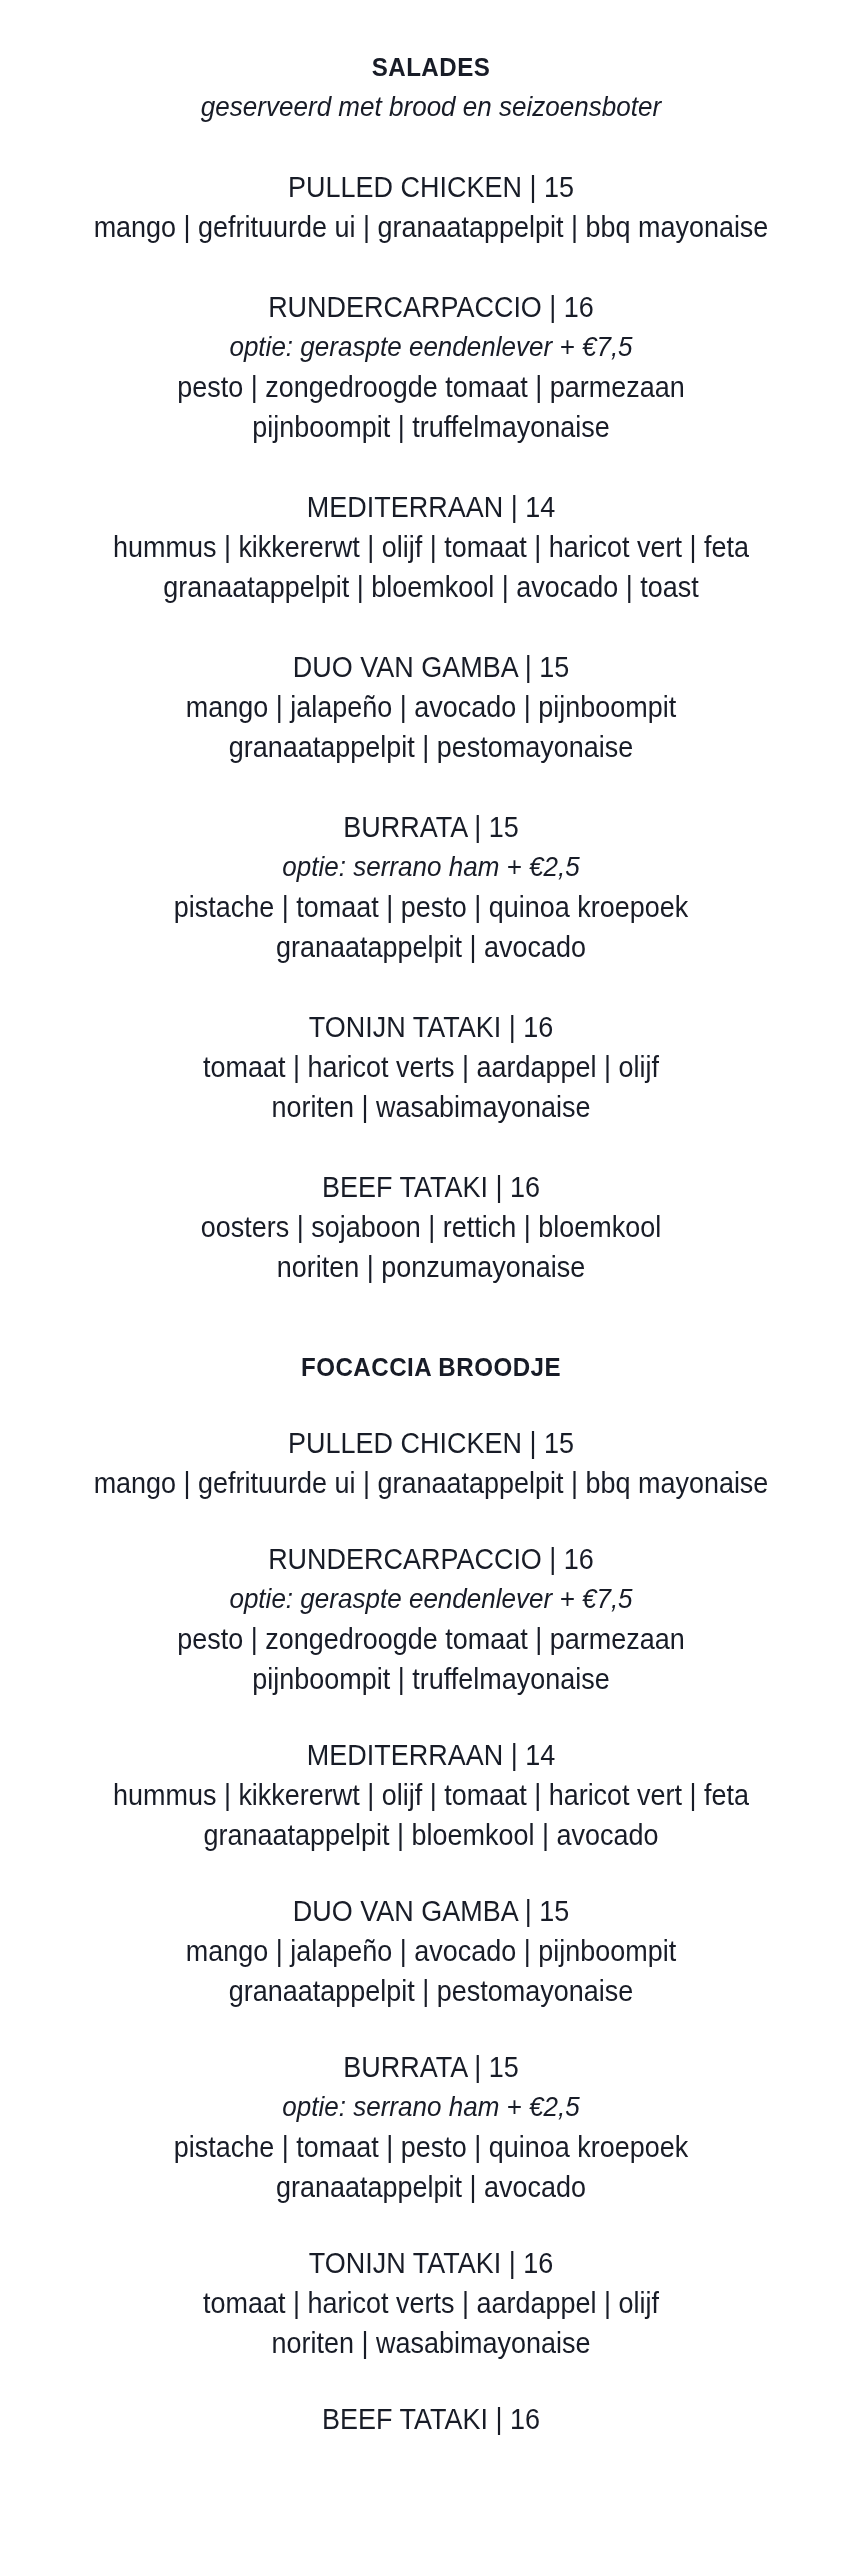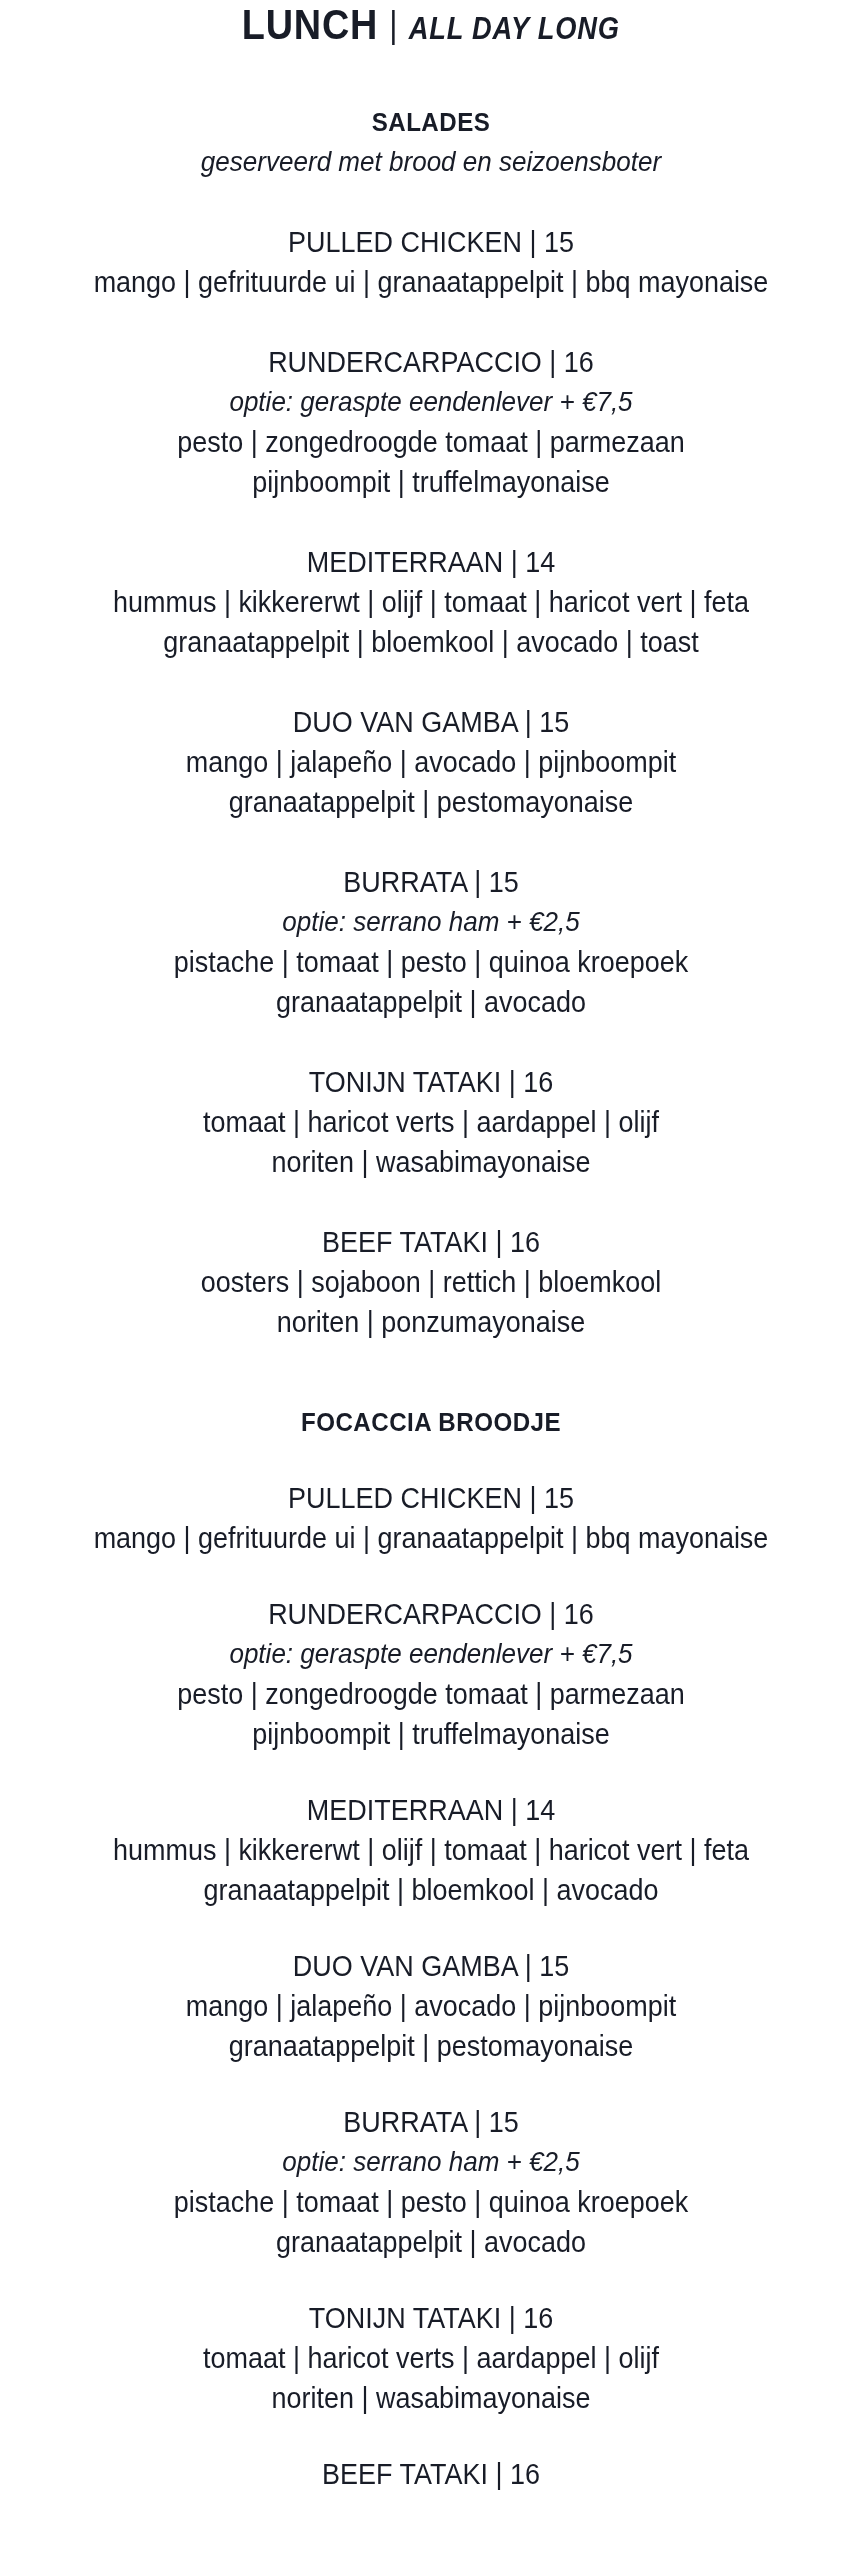--- a/index.html
+++ b/index.html
@@ -51,25 +51,20 @@
   .section-salades  .item { margin-top: 40px; }
   .section-salades  .item:first-of-type { margin-top: 76px; }
   .section-focaccia .item { margin-top: 36px; }
   .section-focaccia .item:first-of-type { margin-top: 45px; }
 </style>
 </head>
 <body>
 
 <div class="page pad">
 
-  <header class="menu-header">
-    <div class="hline">
-      <span class="t-title">LUNCH</span><span class="t-sep">|</span><span class="t-tag">ALL DAY LONG</span>
-    </div>
-  </header>
 
   <section class="section-salades">
     <div class="section-title">SALADES</div>
     <div class="section-note">geserveerd met brood en seizoensboter</div>
 
     <div class="item">
       <div class="line">PULLED CHICKEN | 15</div>
       <div class="line">mango | gefrituurde ui | granaatappelpit | bbq mayonaise</div>
     </div>
 

